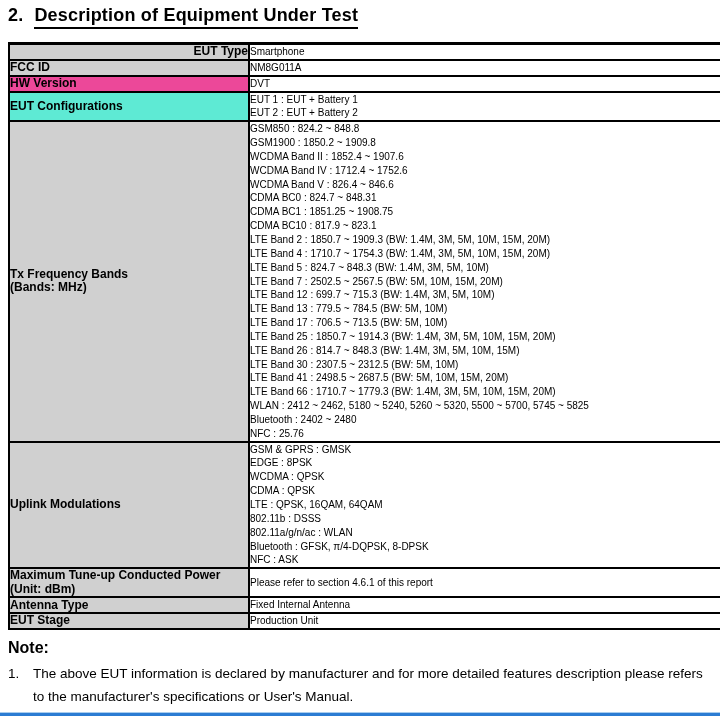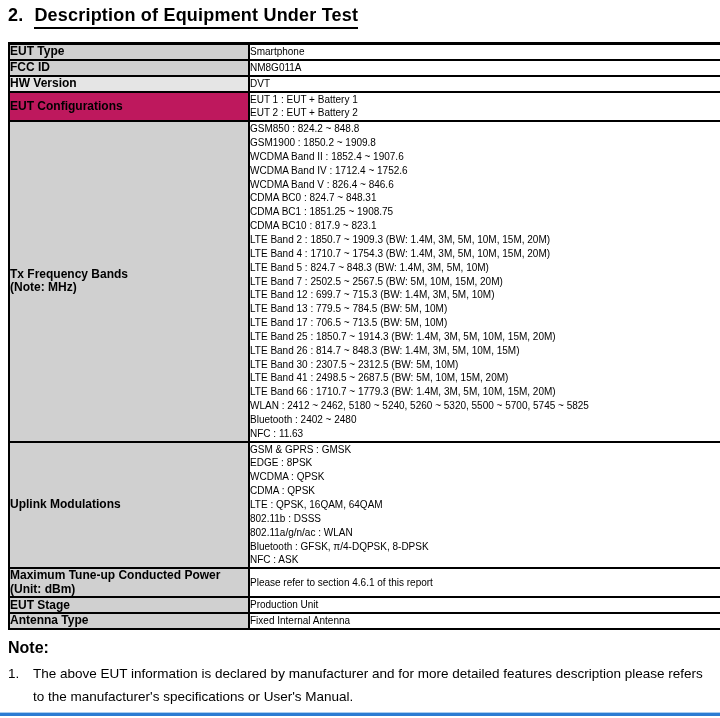--- a/index.html
+++ b/index.html
@@ -81,56 +81,56 @@
 </head>
 <body>
 
 <div class="doc-title">
   <span class="num">2.</span><span class="txt">Description of Equipment Under Test</span>
 </div>
 
 <table class="eut">
   <tbody>
       <tr>
-        <td class="label-cell" style="background: rgb(208, 208, 208);">
+        <td class="label-cell" style="background: rgb(208, 208, 208); text-align: right;">
           <div class="lline">EUT Type</div>
         </td>
         <td class="value-cell">
           <div class="vline">Smartphone</div>
         </td>
       </tr>
       <tr>
         <td class="label-cell" style="background: rgb(208, 208, 208);">
           <div class="lline">FCC ID</div>
         </td>
         <td class="value-cell">
           <div class="vline">NM8G011A</div>
         </td>
       </tr>
       <tr>
-        <td class="label-cell" style="background: #e5e5e5;">
+        <td class="label-cell" style="background: #ec4899;">
           <div class="lline">HW Version</div>
         </td>
         <td class="value-cell">
           <div class="vline">DVT</div>
         </td>
       </tr>
       <tr>
-        <td class="label-cell" style="background: #be185d; margin-top: 9px;">
+        <td class="label-cell" style="background: #5eead4; margin-top: 9px;">
           <div class="lline">EUT Configurations</div>
         </td>
         <td class="value-cell">
           <div class="vline">EUT 1 : EUT + Battery 1</div>
           <div class="vline">EUT 2 : EUT + Battery 2</div>
         </td>
       </tr>
       <tr>
         <td class="label-cell" style="background: rgb(208, 208, 208);">
           <div class="lline">Tx Frequency Bands</div>
-          <div class="lline">(Note: MHz)</div>
+          <div class="lline">(Bands: MHz)</div>
         </td>
         <td class="value-cell">
           <div class="vline">GSM850 : 824.2 ~ 848.8</div>
           <div class="vline">GSM1900 : 1850.2 ~ 1909.8</div>
           <div class="vline">WCDMA Band II : 1852.4 ~ 1907.6</div>
           <div class="vline">WCDMA Band IV : 1712.4 ~ 1752.6</div>
           <div class="vline">WCDMA Band V : 826.4 ~ 846.6</div>
           <div class="vline">CDMA BC0 : 824.7 ~ 848.31</div>
           <div class="vline">CDMA BC1 : 1851.25 ~ 1908.75</div>
           <div class="vline">CDMA BC10 : 817.9 ~ 823.1</div>
@@ -141,21 +141,21 @@
           <div class="vline">LTE Band 12 : 699.7 ~ 715.3 (BW: 1.4M, 3M, 5M, 10M)</div>
           <div class="vline">LTE Band 13 : 779.5 ~ 784.5 (BW: 5M, 10M)</div>
           <div class="vline">LTE Band 17 : 706.5 ~ 713.5 (BW: 5M, 10M)</div>
           <div class="vline">LTE Band 25 : 1850.7 ~ 1914.3 (BW: 1.4M, 3M, 5M, 10M, 15M, 20M)</div>
           <div class="vline">LTE Band 26 : 814.7 ~ 848.3 (BW: 1.4M, 3M, 5M, 10M, 15M)</div>
           <div class="vline">LTE Band 30 : 2307.5 ~ 2312.5 (BW: 5M, 10M)</div>
           <div class="vline">LTE Band 41 : 2498.5 ~ 2687.5 (BW: 5M, 10M, 15M, 20M)</div>
           <div class="vline">LTE Band 66 : 1710.7 ~ 1779.3 (BW: 1.4M, 3M, 5M, 10M, 15M, 20M)</div>
           <div class="vline">WLAN : 2412 ~ 2462, 5180 ~ 5240, 5260 ~ 5320, 5500 ~ 5700, 5745 ~ 5825</div>
           <div class="vline">Bluetooth : 2402 ~ 2480</div>
-          <div class="vline">NFC : 11.63</div>
+          <div class="vline">NFC : 25.76</div>
         </td>
       </tr>
       <tr>
         <td class="label-cell" style="background: rgb(208, 208, 208); margin-left: 36px;">
           <div class="lline">Uplink Modulations</div>
         </td>
         <td class="value-cell">
           <div class="vline">GSM &amp; GPRS : GMSK</div>
           <div class="vline">EDGE : 8PSK</div>
           <div class="vline">WCDMA : QPSK</div>
@@ -171,32 +171,32 @@
         <td class="label-cell" style="background: rgb(208, 208, 208);">
           <div class="lline">Maximum Tune-up Conducted Power</div>
           <div class="lline">(Unit: dBm)</div>
         </td>
         <td class="value-cell">
           <div class="vline">Please refer to section 4.6.1 of this report</div>
         </td>
       </tr>
       <tr>
         <td class="label-cell" style="background: rgb(208, 208, 208);">
+          <div class="lline">Antenna Type</div>
+        </td>
+        <td class="value-cell">
+          <div class="vline">Fixed Internal Antenna</div>
+        </td>
+      </tr>
+      <tr>
+        <td class="label-cell" style="background: rgb(208, 208, 208);">
           <div class="lline">EUT Stage</div>
         </td>
         <td class="value-cell">
           <div class="vline">Production Unit</div>
-        </td>
-      </tr>
-      <tr>
-        <td class="label-cell" style="background: rgb(208, 208, 208);">
-          <div class="lline">Antenna Type</div>
-        </td>
-        <td class="value-cell">
-          <div class="vline">Fixed Internal Antenna</div>
         </td>
       </tr>
     </tbody>
 </table>
 
 <div class="note-wrap">
   <div class="note-heading">Note:</div>
   <div>
       <div class="note-item">
         <div class="note-num">1.</div>

